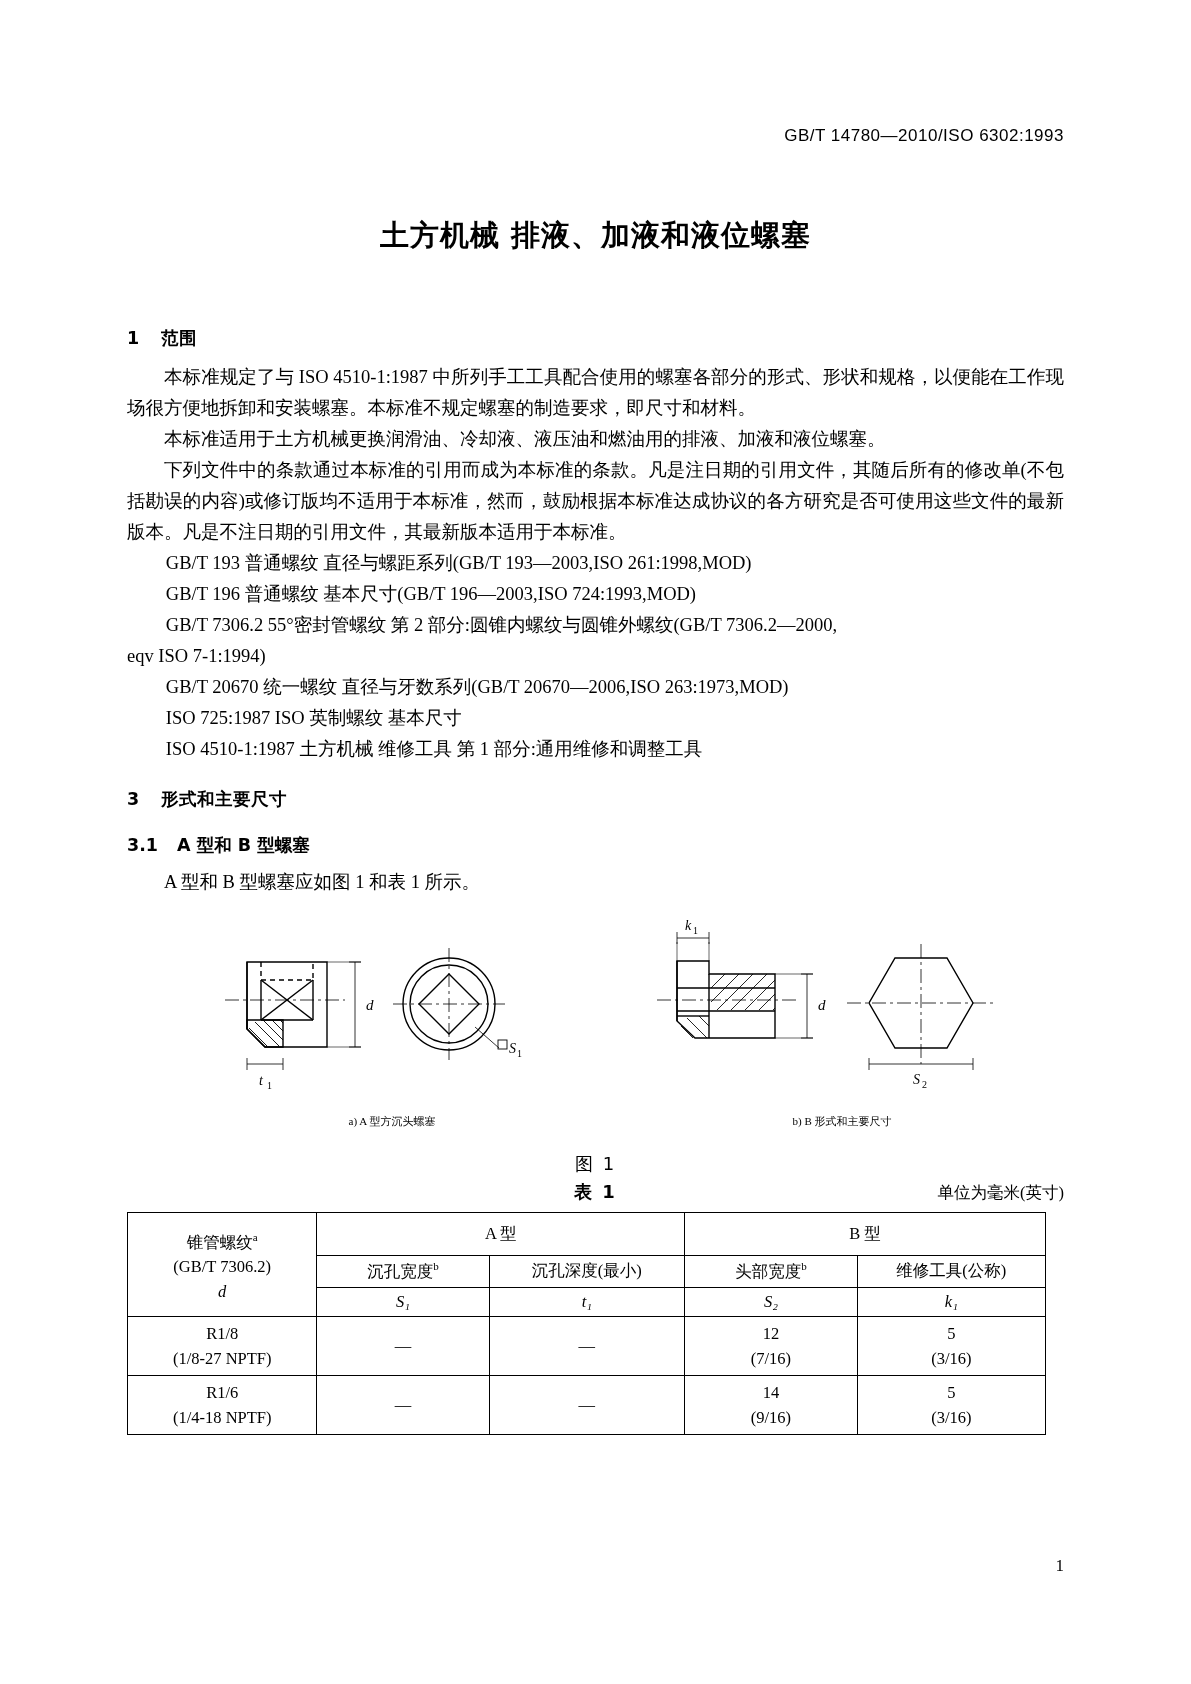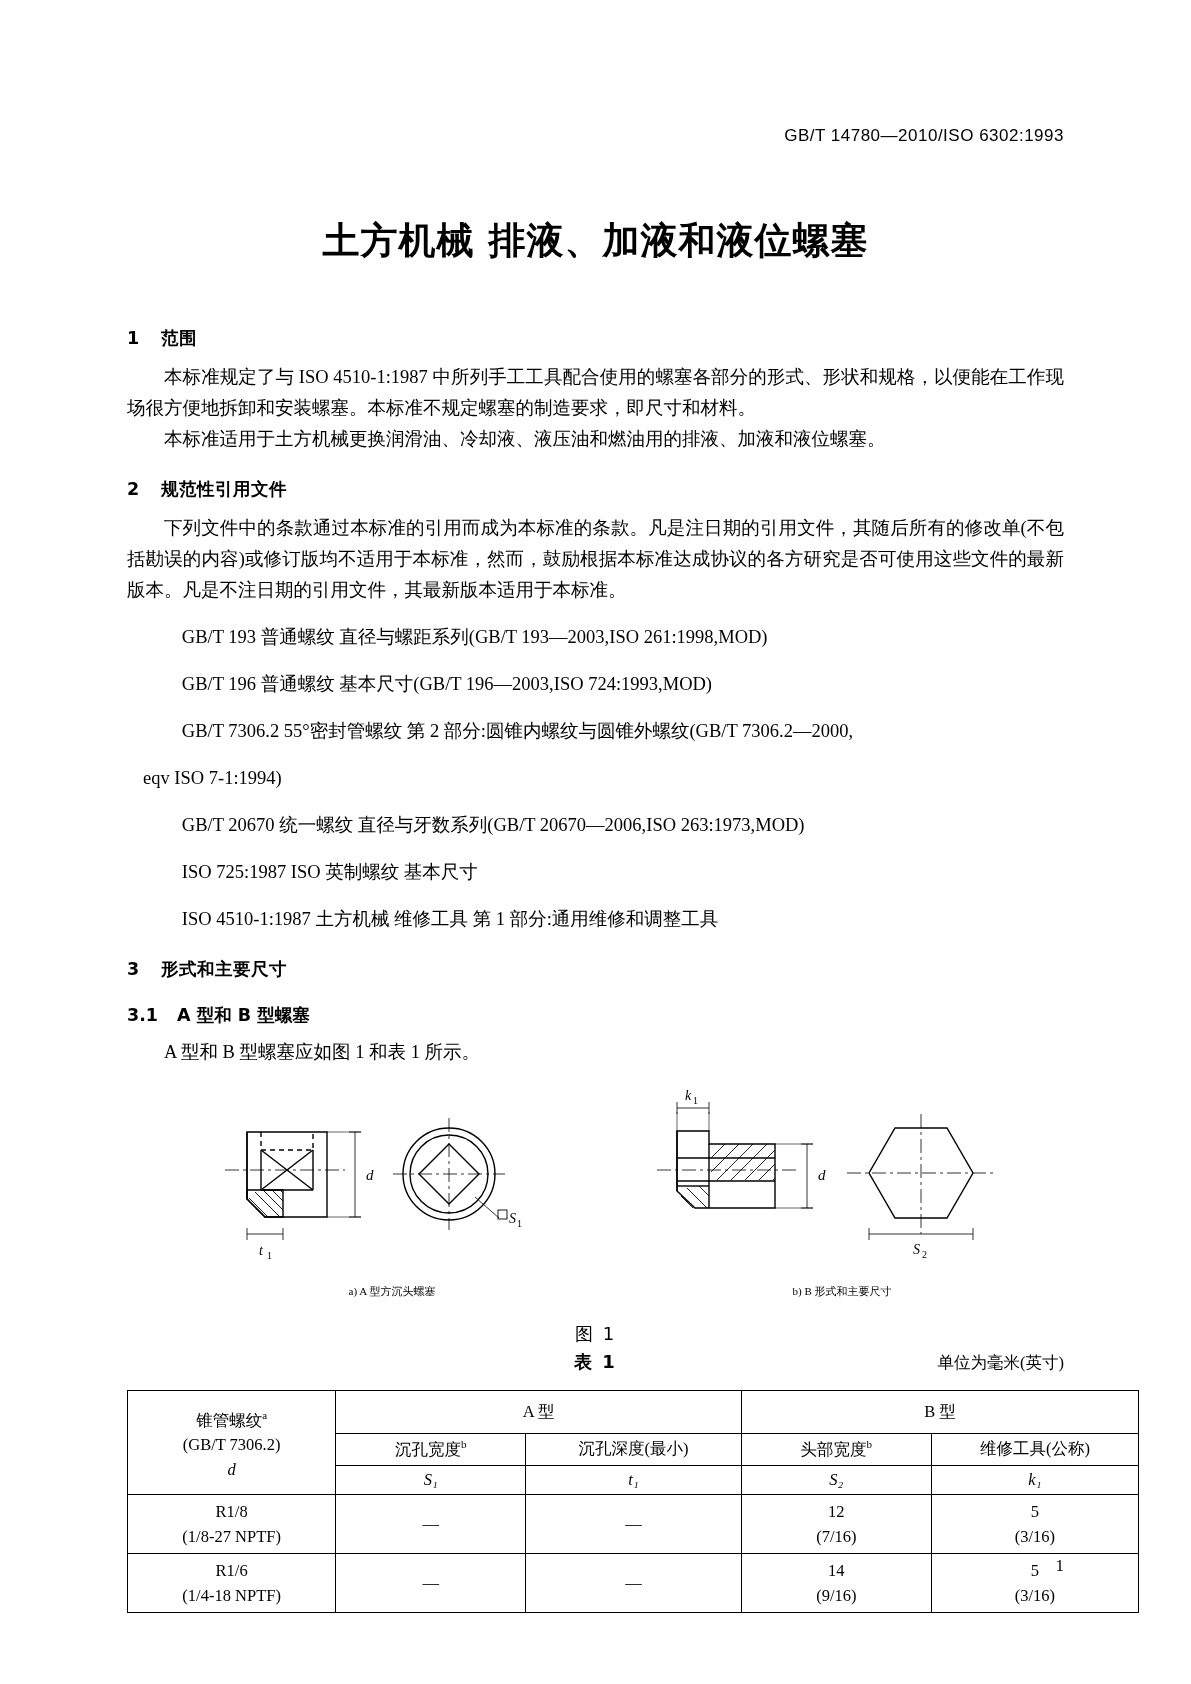--- a/index.html
+++ b/index.html
@@ -31,21 +31,21 @@
     white-space: nowrap;
   }
   .doc-title {
     position: absolute;
     top: 208px;
     left: 0;
     width: 1191px;
     text-align: center;
     font-family: "DejaVu Sans", sans-serif;
     font-weight: bold;
-    font-size: 37px;
+    font-size: 29px;
     letter-spacing: 1px;
   }
   .content {
     position: absolute;
     left: 127px;
     top: 296px;
     width: 937px;
   }
   .sec-head {
     font-family: "DejaVu Sans", sans-serif;
@@ -74,21 +74,21 @@
     margin: 0;
     text-align: justify;
     text-justify: inter-ideograph;
   }
   p.indent {
     text-indent: 2em;
   }
   .ref-line {
     font-size: 18.5px;
     line-height: 31px;
-    margin: 16px;
+    margin: 0;
     padding-left: 2.1em;
     text-indent: 0;
   }
   .ref-line.hang {
     padding-left: 0;
   }
   
   .figures {
     position: relative;
     height: 210px;
@@ -120,22 +120,22 @@
     position: absolute;
     right: 0;
     top: 2px;
     font-family: "Liberation Serif", serif;
     font-weight: normal;
     font-size: 16.5px;
     letter-spacing: 0;
   }
   table.spec {
     border-collapse: collapse;
-    width: 1012px;
-    margin-top: 16px;
+    width: 919px;
+    margin-top: 8px;
     font-size: 16.5px;
   }
   table.spec td {
     border: 1px solid #000;
     text-align: center;
     vertical-align: middle;
     padding: 4px 2px;
   }
   table.spec td.hdr-cell {
     height: 34px;
@@ -170,23 +170,20 @@
   <div class="doc-title">土方机械    排液、加液和液位螺塞</div>
 
   <div class="content">
 
     <div class="sec-head">
       <span class="num">1</span><span>范围</span>
     </div>
     <p class="body indent">本标准规定了与 ISO 4510-1:1987 中所列手工工具配合使用的螺塞各部分的形式、形状和规格，以便能在工作现场很方便地拆卸和安装螺塞。本标准不规定螺塞的制造要求，即尺寸和材料。</p>
     <p class="body indent">本标准适用于土方机械更换润滑油、冷却液、液压油和燃油用的排液、加液和液位螺塞。</p>
 
-    <div class="sec-head">
-      <span class="num">2</span><span>规范性引用文件</span>
-    </div>
     <p class="body indent">下列文件中的条款通过本标准的引用而成为本标准的条款。凡是注日期的引用文件，其随后所有的修改单(不包括勘误的内容)或修订版均不适用于本标准，然而，鼓励根据本标准达成协议的各方研究是否可使用这些文件的最新版本。凡是不注日期的引用文件，其最新版本适用于本标准。</p>
     <p class="ref-line">GB/T 193    普通螺纹    直径与螺距系列(GB/T 193—2003,ISO 261:1998,MOD)</p>
     <p class="ref-line">GB/T 196    普通螺纹    基本尺寸(GB/T 196—2003,ISO 724:1993,MOD)</p>
     <p class="ref-line">GB/T 7306.2    55°密封管螺纹    第 2 部分:圆锥内螺纹与圆锥外螺纹(GB/T 7306.2—2000,</p>
     <p class="ref-line hang">eqv ISO 7-1:1994)</p>
     <p class="ref-line">GB/T 20670    统一螺纹    直径与牙数系列(GB/T 20670—2006,ISO 263:1973,MOD)</p>
     <p class="ref-line">ISO 725:1987    ISO 英制螺纹    基本尺寸</p>
     <p class="ref-line">ISO 4510-1:1987    土方机械    维修工具    第 1 部分:通用维修和调整工具</p>
 
     <div class="sec-head">

